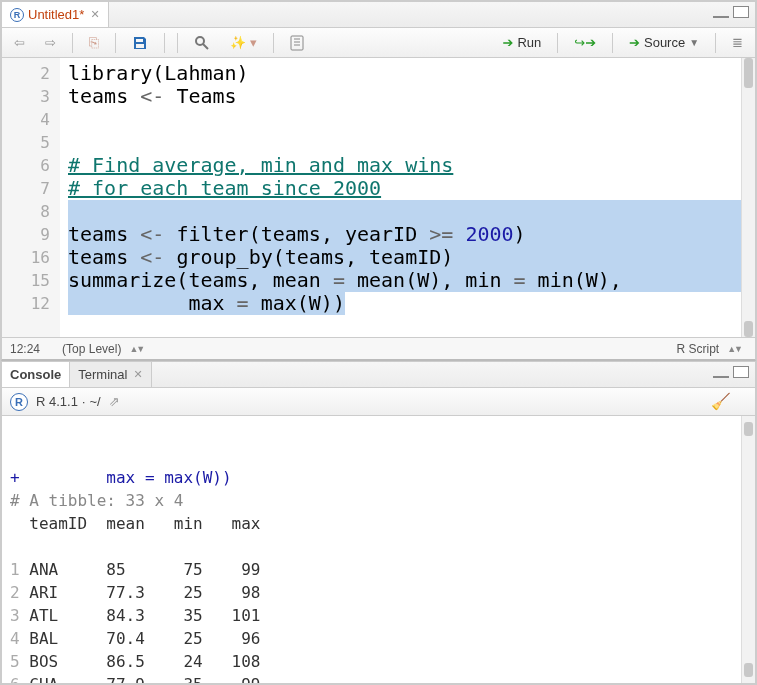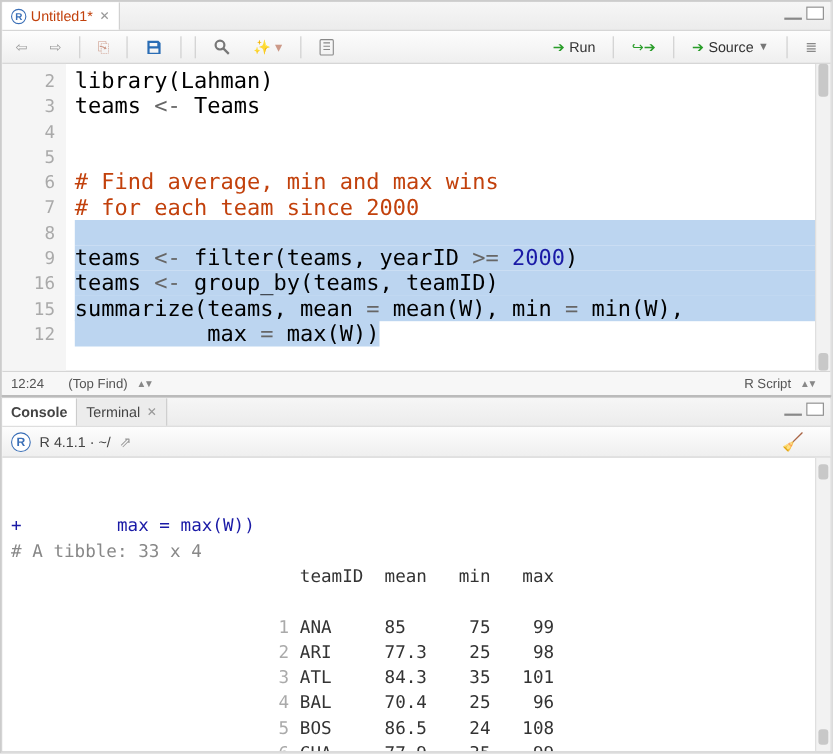--- a/index.html
+++ b/index.html
@@ -71,21 +71,21 @@
   }
   .code {
     flex: 1; padding: 4px 0 4px 8px; font-size: 20px;
     line-height: 23px; white-space: pre;
     font-family: "Lucida Console", Monaco, monospace;
     position: relative;
   }
   .line { height: 23px; }
   .sel { background: #bcd5f0; }
   .num  { color: #1a1aa6; }
-  .cmt  { color: #c2410c; }
+  .cmt  { color: #0f766e; text-decoration: underline; }
   .op   { color: #666; }
   .status {
     display: flex; align-items: center; height: 22px;
     border-top: 1px solid #ccc; background: #f7f7f7;
     font-family: "Segoe UI",sans-serif; font-size: 12px; color: #555;
     padding: 0 8px;
   }
   .status .right { margin-left: auto; }
   .updown { font-size: 9px; color: #888; margin-left: 4px; letter-spacing: -2px; }
 
@@ -96,21 +96,21 @@
     background: linear-gradient(#fdfdfd,#efefef);
     border-bottom: 1px solid #ccc;
     font-family: "Segoe UI",sans-serif; font-size: 13px; color: #444;
     position: relative;
   }
   .console-body {
     flex: 1; padding: 4px 8px; overflow: hidden;
     font-family: "Lucida Console", Monaco, monospace;
     font-size: 16px; line-height: 23px; white-space: pre; position: relative;
   }
-  .tibble-row { color: #333; text-align: center; }
+  .tibble-row { color: #333; }
   .rownum { color: #aaa; }
   .coltype { color: #999; font-style: italic; }
   .scroll-track {
     position: absolute; right: 0; top: 0; bottom: 0; width: 14px;
     background: #f2f2f2; border-left: 1px solid #ddd;
   }
   .scroll-thumb { position: absolute; left: 2px; right: 2px; background: #c8c8c8; border-radius: 3px; }
   .broom { color: #bb8; font-size: 16px; position: absolute; right: 24px; }
 </style>
 </head>
@@ -194,21 +194,21 @@
     <div class="scroll-track">
       <div class="scroll-thumb" style="top:0;height:30px"></div>
       <div class="scroll-thumb" style="bottom:0;height:16px"></div>
     </div>
   </div>
 
   <div class="status">
     <span>12:24</span>
     <span style="width:16px"></span>
     <span class="tbtn">
-      <span>(Top Find)</span>
+      <span>(Top Level)</span>
       <span class="updown">▲▼</span>
     </span>
     <span class="right tbtn">
       <span>R Script</span>
       <span class="updown">▲▼</span>
     </span>
   </div>
 </div>
 
 <div class="pane console-pane">

